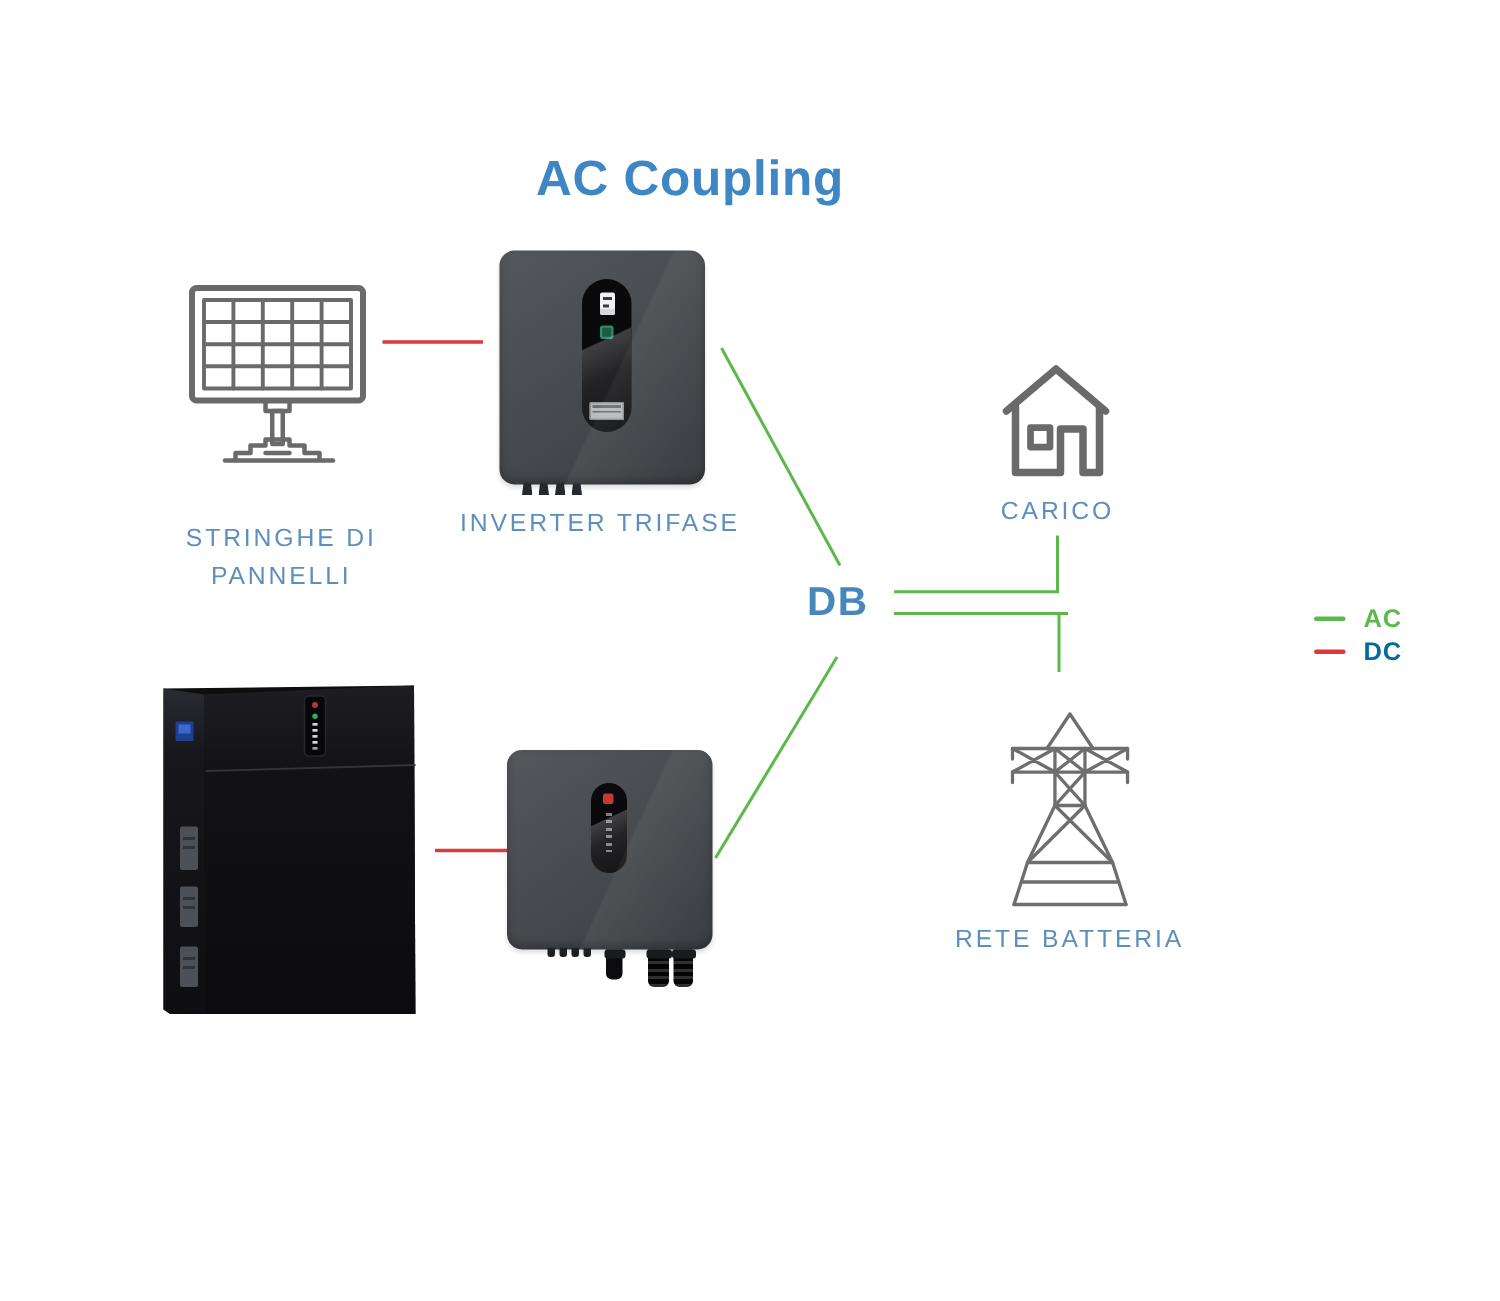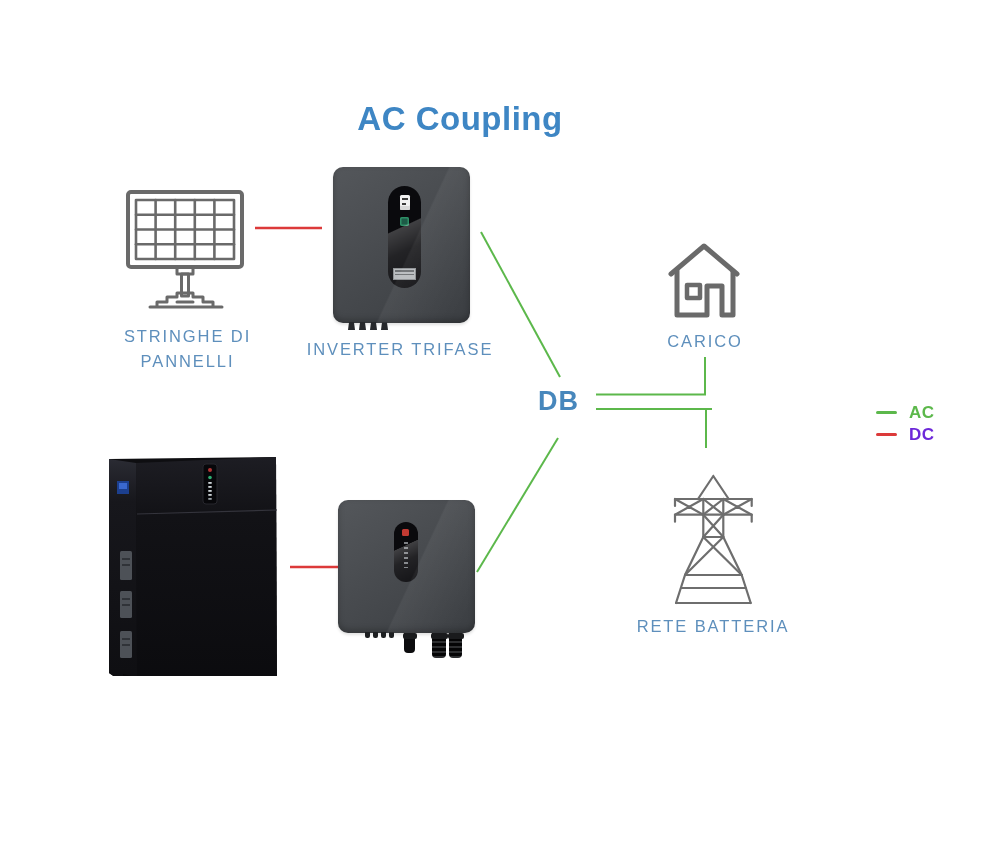--- a/index.html
+++ b/index.html
@@ -218,37 +218,37 @@
       <path d="M43.3,72 L25,110 M63.3,72 L81.7,110"></path>
       <path d="M43.3,72 L81.7,110 M63.3,72 L25,110"></path>
       <path d="M25,110 L81.7,110"></path>
       <path d="M25,110 L16,138 M81.7,110 L90.7,138"></path>
       <path d="M21.5,123 L85.8,123 M16,138 L90.7,138"></path>
     </g>
   </svg>
 
   <div class="abs db-label" style="color: rgb(71, 135, 188);">DB</div>
 
-  <div class="abs node-label" style="left: 95px; top: 324px; width: 185px; color: rgb(94, 143, 188);">
+  <div class="abs node-label" style="left: 95px; top: 347px; width: 185px; color: rgb(94, 143, 188);">
     <span>STRINGHE DI</span><br>
     <span>PANNELLI</span>
   </div>
 
   <div class="abs node-label" style="left: 305px; top: 337px; width: 190px; color: rgb(94, 143, 188);">INVERTER TRIFASE</div>
 
   <div class="abs node-label" style="left: 655px; top: 329px; width: 100px; color: rgb(94, 143, 188);">CARICO</div>
 
   <div class="abs node-label" style="left: 625px; top: 614px; width: 176px; color: rgb(94, 143, 188);">RETE BATTERIA</div>
 
 
 
   <div class="abs legend">
     <div class="legend-row">
       <span class="legend-dash" style="background: rgb(92, 184, 75);"></span>
       <span class="legend-label" style="color: rgb(92, 184, 75);">AC</span>
     </div>
     <div class="legend-row">
       <span class="legend-dash" style="background: rgb(220, 58, 58);"></span>
-      <span class="legend-label" style="color: #6d28d9;">DC</span>
+      <span class="legend-label" style="color: #0369a1;">DC</span>
     </div>
   </div>
 
 </div>
 
 </body></html>

